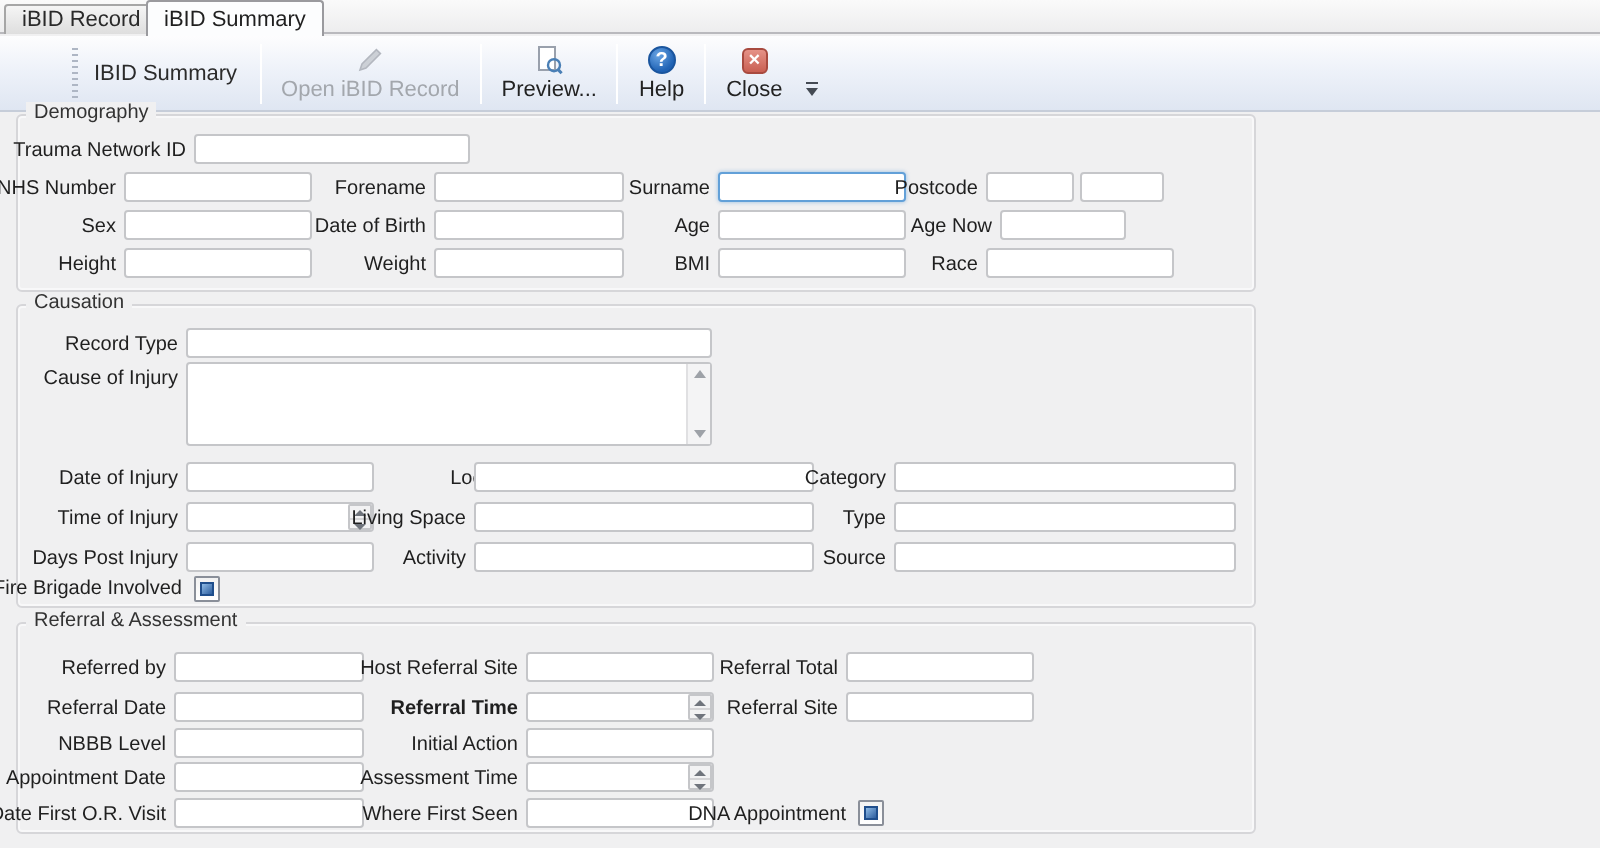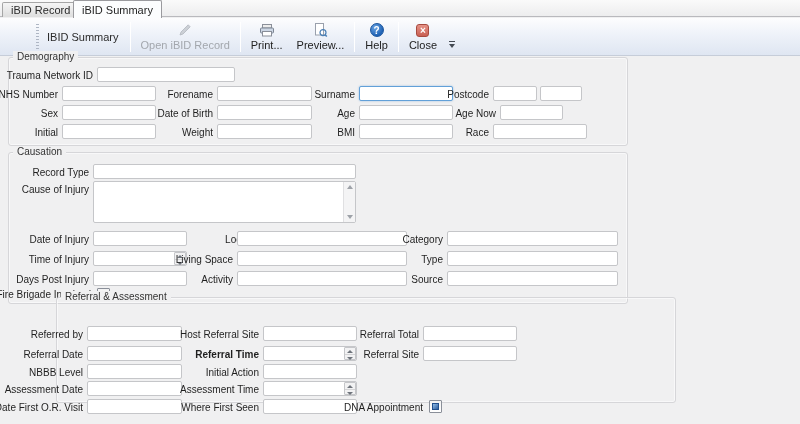--- a/index.html
+++ b/index.html
@@ -96,30 +96,20 @@
       <span class="ticon">
         <svg width="14" height="14" viewBox="0 0 14 14">
           <path d="M2 12 L3 9 L10.2 1.8 L12.2 3.8 L5 11 Z" fill="#ccd0d6" stroke="#b3b7bf" stroke-width="0.8"></path>
         </svg>
       </span>
       <span class="tlabel">Open iBID Record</span>
     </div>
     <div class="tsep"></div>
     <div class="tbtn">
       <span class="ticon">
-        <svg width="16" height="15" viewBox="0 0 16 15">
-          <rect x="3.5" y="1.5" width="9" height="3.5" fill="#ececec" stroke="#8a8f99"></rect>
-          <rect x="1.5" y="5" width="13" height="5" rx="1" fill="#ccd6e4" stroke="#7d8694"></rect>
-          <rect x="3.5" y="8.5" width="9" height="4.5" fill="#ffffff" stroke="#8a8f99"></rect>
-        </svg>
-      </span>
-      <span class="tlabel">Print...</span>
-    </div>
-    <div class="tbtn">
-      <span class="ticon">
         <svg width="15" height="15" viewBox="0 0 15 15">
           <rect x="2.5" y="0.5" width="8" height="11.5" fill="#ffffff" stroke="#99a0ac"></rect>
           <circle cx="10" cy="9.6" r="3" fill="none" stroke="#4a7fb5" stroke-width="1.2"></circle>
           <line x1="12.1" y1="11.8" x2="13.8" y2="13.6" stroke="#4a7fb5" stroke-width="1.5"></line>
         </svg>
       </span>
       <span class="tlabel">Preview...</span>
     </div>
     <div class="tsep"></div>
     <div class="tbtn">
@@ -160,21 +150,21 @@
 
   <span class="lbl" style="right:742px; top:106px;">Sex</span>
   <input class="txt" style="left: 62px; top: 105px; width: 94px;">
   <span class="lbl" style="right:587px; top:106px;">Date of Birth</span>
   <input class="txt" style="left: 217px; top: 105px; width: 95px;">
   <span class="lbl" style="right:445px; top:106px;">Age</span>
   <input class="txt" style="left: 359px; top: 105px; width: 94px;">
   <span class="lbl" style="right:304px; top:106px;">Age Now</span>
   <input class="txt" style="left: 500px; top: 105px; width: 63px;">
 
-  <span class="lbl" style="right:742px; top:125px;">Initial</span>
+  <span class="lbl" style="right:742px; top:125px;">Height</span>
   <input class="txt" style="left: 62px; top: 124px; width: 94px;">
   <span class="lbl" style="right:587px; top:125px;">Weight</span>
   <input class="txt" style="left: 217px; top: 124px; width: 95px;">
   <span class="lbl" style="right:445px; top:125px;">BMI</span>
   <input class="txt" style="left: 359px; top: 124px; width: 94px;">
   <span class="lbl" style="right:311px; top:125px;">Race</span>
   <input class="txt" style="left: 493px; top: 124px; width: 94px;">
 
   <div class="grp" style="left:8px; top:152px; width:620px; height:152px;">
     <span class="grp-title">Causation</span>
@@ -218,21 +208,21 @@
   <span class="lbl" style="right:567px; top:272px;">Activity</span>
   <input class="txt" style="left: 237px; top: 271px; width: 170px;">
   <span class="lbl" style="right:357px; top:272px;">Source</span>
   <input class="txt" style="left: 447px; top: 271px; width: 171px;">
 
   <span class="lbl" style="right:709px; top:287px;">Fire Brigade Involved</span>
   <div class="cb" style="left:97px; top:288px;">
     <div class="fill"></div>
   </div>
 
-  <div class="grp" style="left:8px; top:297px; width:620px; height:106px;margin-left:48px;">
+  <div class="grp" style="left:8px; top:311px; width:620px; height:106px;">
     <span class="grp-title">Referral &amp; Assessment</span>
   </div>
 
   <span class="lbl" style="right:717px; top:327px;">Referred by</span>
   <input class="txt" style="left: 87px; top: 326px; width: 95px;">
   <span class="lbl" style="right:541px; top:327px;">Host Referral Site</span>
   <input class="txt" style="left: 263px; top: 326px; width: 94px;">
   <span class="lbl" style="right:381px; top:327px;">Referral Total</span>
   <input class="txt" style="left: 423px; top: 326px; width: 94px;">
 
@@ -249,21 +239,21 @@
       </div>
   </div>
   <span class="lbl" style="right:381px; top:347px;">Referral Site</span>
   <input class="txt" style="left: 423px; top: 346px; width: 94px;">
 
   <span class="lbl" style="right:717px; top:365px;">NBBB Level</span>
   <input class="txt" style="left: 87px; top: 364px; width: 95px;">
   <span class="lbl" style="right:541px; top:365px;">Initial Action</span>
   <input class="txt" style="left: 263px; top: 364px; width: 94px;">
 
-  <span class="lbl" style="right:717px; top:382px;">Assessment Date</span>
+  <span class="lbl" style="right:717px; top:382px;">Appointment Date</span>
   <input class="txt" style="left: 87px; top: 381px; width: 95px;">
   <span class="lbl" style="right:541px; top:382px;">Assessment Time</span>
   <input class="txt" style="left: 263px; top: 381px; width: 94px;">
   <div class="spin" style="left:344px; top:382px;">
     <div class="cell">
         <div class="t-up"></div>
       </div>
     <div class="cell">
         <div class="t-dn"></div>
       </div>

